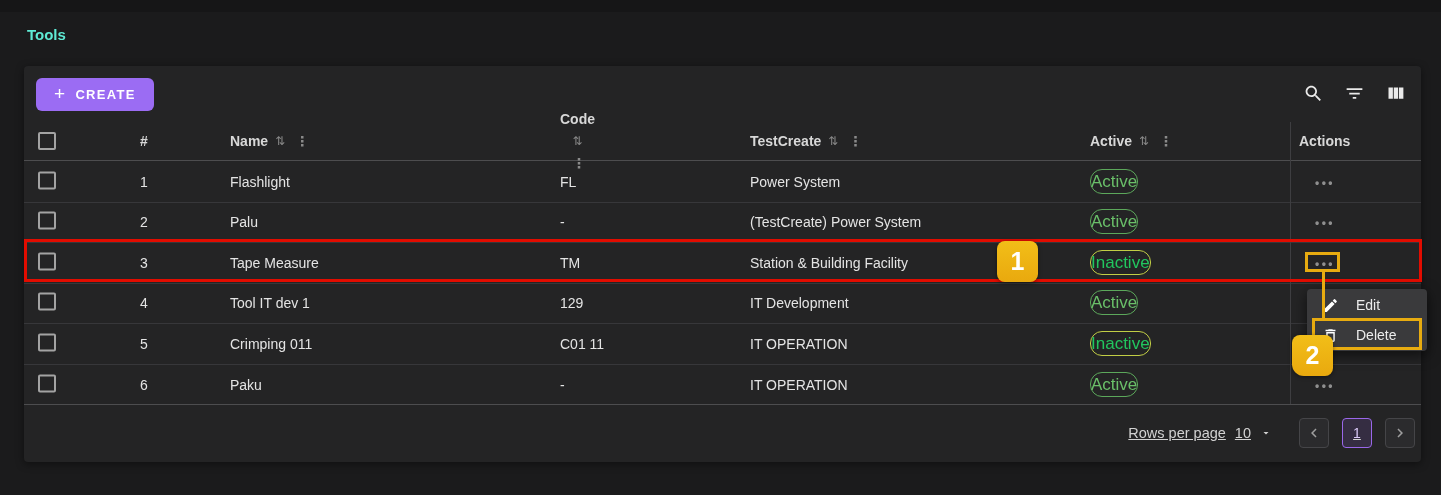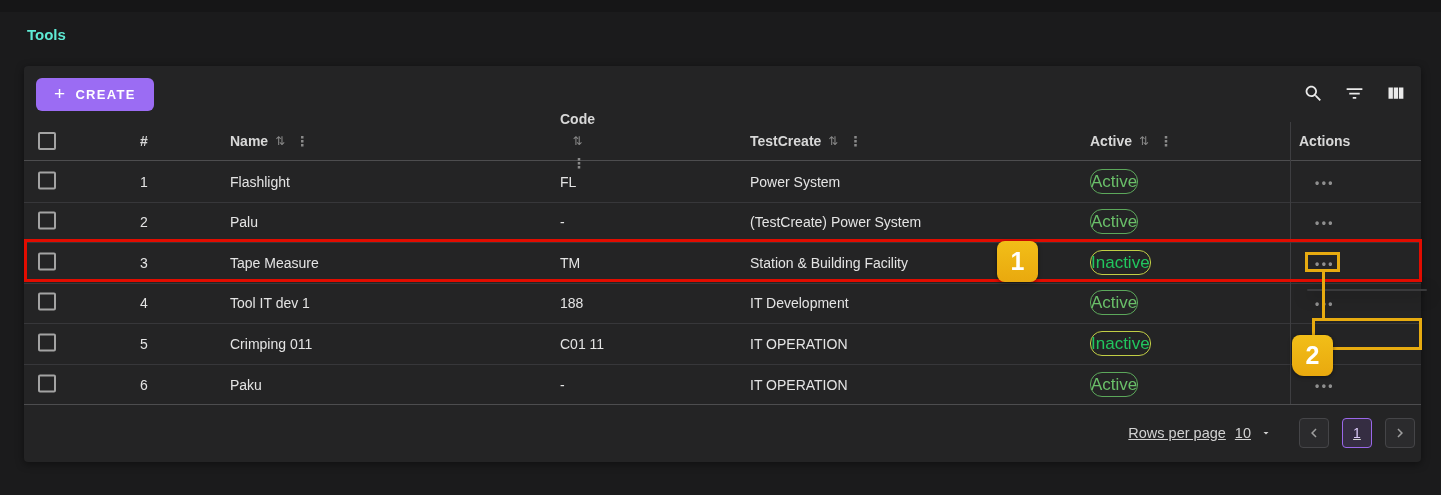--- a/index.html
+++ b/index.html
@@ -176,21 +176,21 @@
     <span class="cell pos-code">TM</span>
     <span class="cell pos-dept">Station &amp; Building Facility</span>
     <span class="cell pos-status"><span class="chip chip-inactive">Inactive</span></span>
     <span class="cell pos-dots"><button class="dots-btn">•••</button></span>
   </div>
 
   <div class="trow">
     <span class="cell pos-check"><span class="checkbox"></span></span>
     <span class="cell pos-num">4</span>
     <span class="cell pos-name">Tool IT dev 1</span>
-    <span class="cell pos-code">188</span>
+    <span class="cell pos-code">129</span>
     <span class="cell pos-dept">IT Development</span>
     <span class="cell pos-status"><span class="chip chip-active">Active</span></span>
     <span class="cell pos-dots"><button class="dots-btn">•••</button></span>
   </div>
 
   <div class="trow">
     <span class="cell pos-check"><span class="checkbox"></span></span>
     <span class="cell pos-num">5</span>
     <span class="cell pos-name">Crimping 011</span>
     <span class="cell pos-code">C01 11</span>
@@ -230,20 +230,32 @@
     <button class="pg-btn pg-current">1</button>
     <button class="pg-btn">
       <svg viewBox="0 0 24 24">
           <path d="M10 6 8.59 7.41 13.17 12l-4.58 4.59L10 18l6-6z"></path>
         </svg>
     </button>
   </div>
 </div>
 
 <div class="menu">
+  <div class="menu-item">
+    <svg viewBox="0 0 24 24">
+        <path d="M3 17.25V21h3.75L17.81 9.94l-3.75-3.75L3 17.25zM20.71 7.04c.39-.39.39-1.02 0-1.41l-2.34-2.34a.9959.9959 0 0 0-1.41 0l-1.83 1.83 3.75 3.75 1.83-1.83z"></path>
+      </svg>
+    <span>Edit</span>
+  </div>
+  <div class="menu-item">
+    <svg viewBox="0 0 24 24">
+        <path d="M16 9v10H8V9h8m-1.5-6h-5l-1 1H5v2h14V4h-3.5l-1-1zM18 7H6v12c0 1.1.9 2 2 2h8c1.1 0 2-.9 2-2V7z"></path>
+      </svg>
+    <span>Delete</span>
+  </div>
 </div>
 
 <div class="ann ann-red-rect"></div>
 <div class="ann ann-dots-box"></div>
 <div class="ann ann-connector"></div>
 <div class="ann ann-delete-box"></div>
 <div class="badge badge-1">1</div>
 <div class="badge badge-2">2</div>
 
 </body></html>

